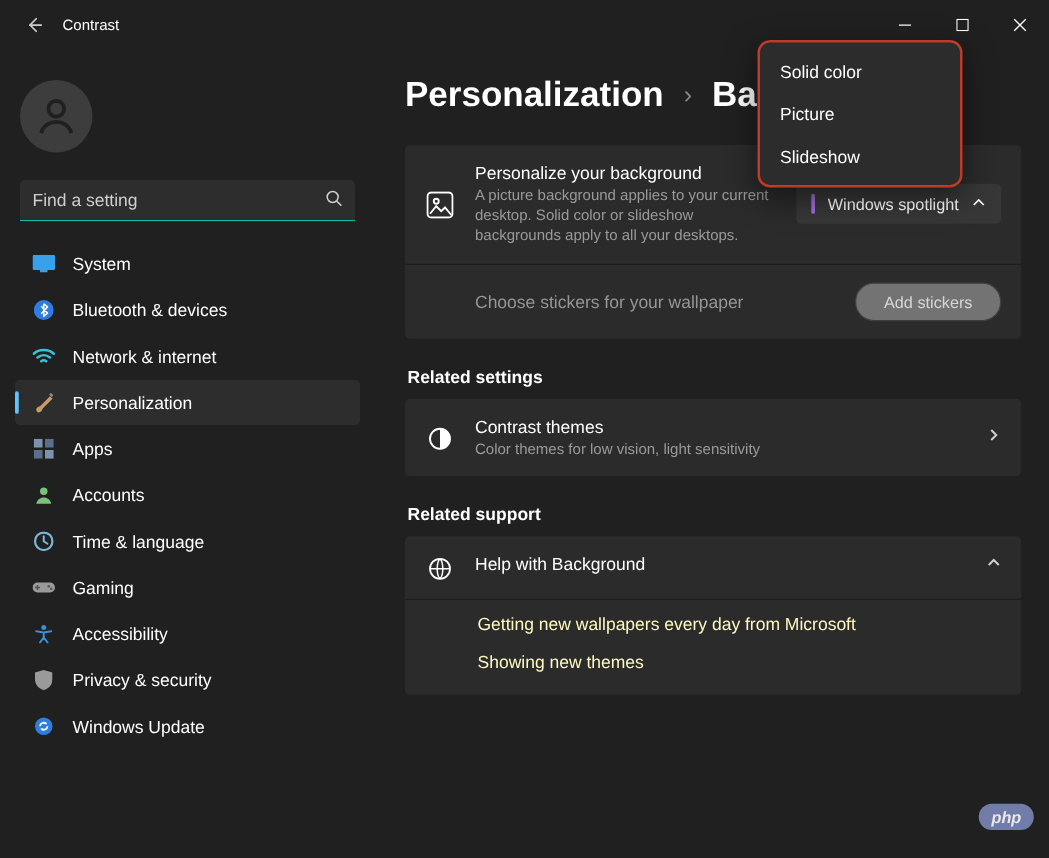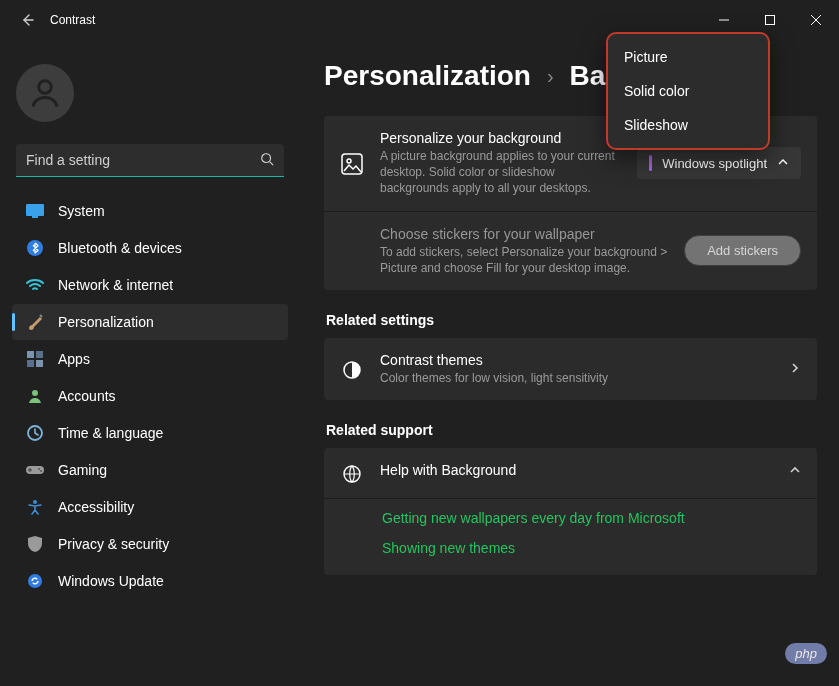--- a/index.html
+++ b/index.html
@@ -43,37 +43,37 @@
 .cardtitle.muted { color: #969696; }
 .cardsub { font-size: 12px; color: #9a9a9a; margin-top: 2px; line-height: 1.35; }
 .cardtrail { display: flex; align-items: center; gap: 10px; }
 .chev { color: #cfcfcf; }
 
 .section-h { font-size: 14px; font-weight: 600; margin: 22px 0 10px 2px; }
 
 .linkrow { padding: 10px 48px; font-size: 14px; color: #9db7e8; }
 .linkrow:first-of-type { padding-top: 4px; }
 .linkblock { padding: 4px 0 12px 0; }
-.linkblock .linkrow { padding: 7px 0 7px 58px; color: #22c55e; }
+.linkblock .linkrow { padding: 7px 0 7px 58px; color: #fef9c3; }
 .linkblock .linkrow span { cursor: pointer; }
 
 
 .dropbtn { background: #373737; border-radius: 4px; padding: 8px 12px; display: flex; align-items: center; gap: 10px; position: relative; min-width: 160px; font-size: 13px; }
 .dropbtn .accent { width: 3px; height: 16px; background: #a06cd5; border-radius: 2px; }
 .dropbtn .chevup { margin-left: auto; }
 
 .addbtn { background: #737373; border: 1px solid #3f3f3f; border-radius: 15px; padding: 7px 22px; font-size: 13px; color: #d6d6d6; }
 
 
 .dropdown { position: absolute; top: 32px; left: 606px; width: 164px; background: #2c2c2c; border: 2px solid #c03a2a; border-radius: 10px; padding: 6px 0; z-index: 50; box-shadow: 0 8px 24px rgba(0,0,0,.5); }
 .dropdown .opt { padding: 9px 16px; font-size: 14px; cursor: pointer; }
 
 
 .wm { position: absolute; right: 8px; bottom: 22px; opacity: .9; display:flex; align-items:center; gap:4px;}
-.wm .pill { background:#7a86b8; color:#fff; font-weight:400; font-size:13px; padding:3px 10px; border-radius:12px; font-style:italic;}
+.wm .pill { background:#7a86b8; color:#fff; font-weight:700; font-size:13px; padding:3px 10px; border-radius:12px; font-style:italic;}
 .wm .txt { color:#b78a8a; font-size:11px; letter-spacing:1px;}
 </style>
 </head>
 <body>
 
 <div class="titlebar">
   <div class="back">
     <svg width="16" height="16" viewBox="0 0 16 16">
         <path d="M10 3 5 8l5 5" stroke="#cfcfcf" stroke-width="1.4" fill="none" stroke-linecap="round" stroke-linejoin="round"></path>
         <path d="M5 8h9" stroke="#cfcfcf" stroke-width="1.4" stroke-linecap="round"></path>
@@ -249,21 +249,20 @@
           <span class="chevup"><svg width="12" height="12" viewBox="0 0 12 12">
                 <path d="M2 8l4-4 4 4" stroke="#fff" fill="none" stroke-width="1.4"></path>
               </svg></span>
         </div>
       </div>
     </div>
     <div class="cardrow border-top">
       <div class="cardicon"></div>
       <div class="cardbody">
         <div class="cardtitle muted">Choose stickers for your wallpaper</div>
-        <div class="cardsub">To add stickers, select Personalize your background &gt; Picture and choose Fill for your desktop image.</div>
       </div>
       <div class="cardtrail" style="align-self:center;">
         <button class="addbtn">Add stickers</button>
       </div>
     </div>
   </div>
 
   <div class="section-h">Related settings</div>
   <div class="card">
     <div class="cardrow" style="align-items:center;">
@@ -304,21 +303,21 @@
         </div>
     </div>
     <div class="linkblock border-top" style="border-top:1px solid #1d1d1d;">
       <div class="linkrow"><span>Getting new wallpapers every day from Microsoft</span></div>
       <div class="linkrow"><span>Showing new themes</span></div>
     </div>
   </div>
 </div>
 
 <div class="dropdown">
+  <div class="opt">Solid color</div>
   <div class="opt">Picture</div>
-  <div class="opt">Solid color</div>
   <div class="opt">Slideshow</div>
 </div>
 
 <div class="wm">
   <span class="pill">php</span>
   <span class="txt"></span>
 </div>
 
 </body></html>

